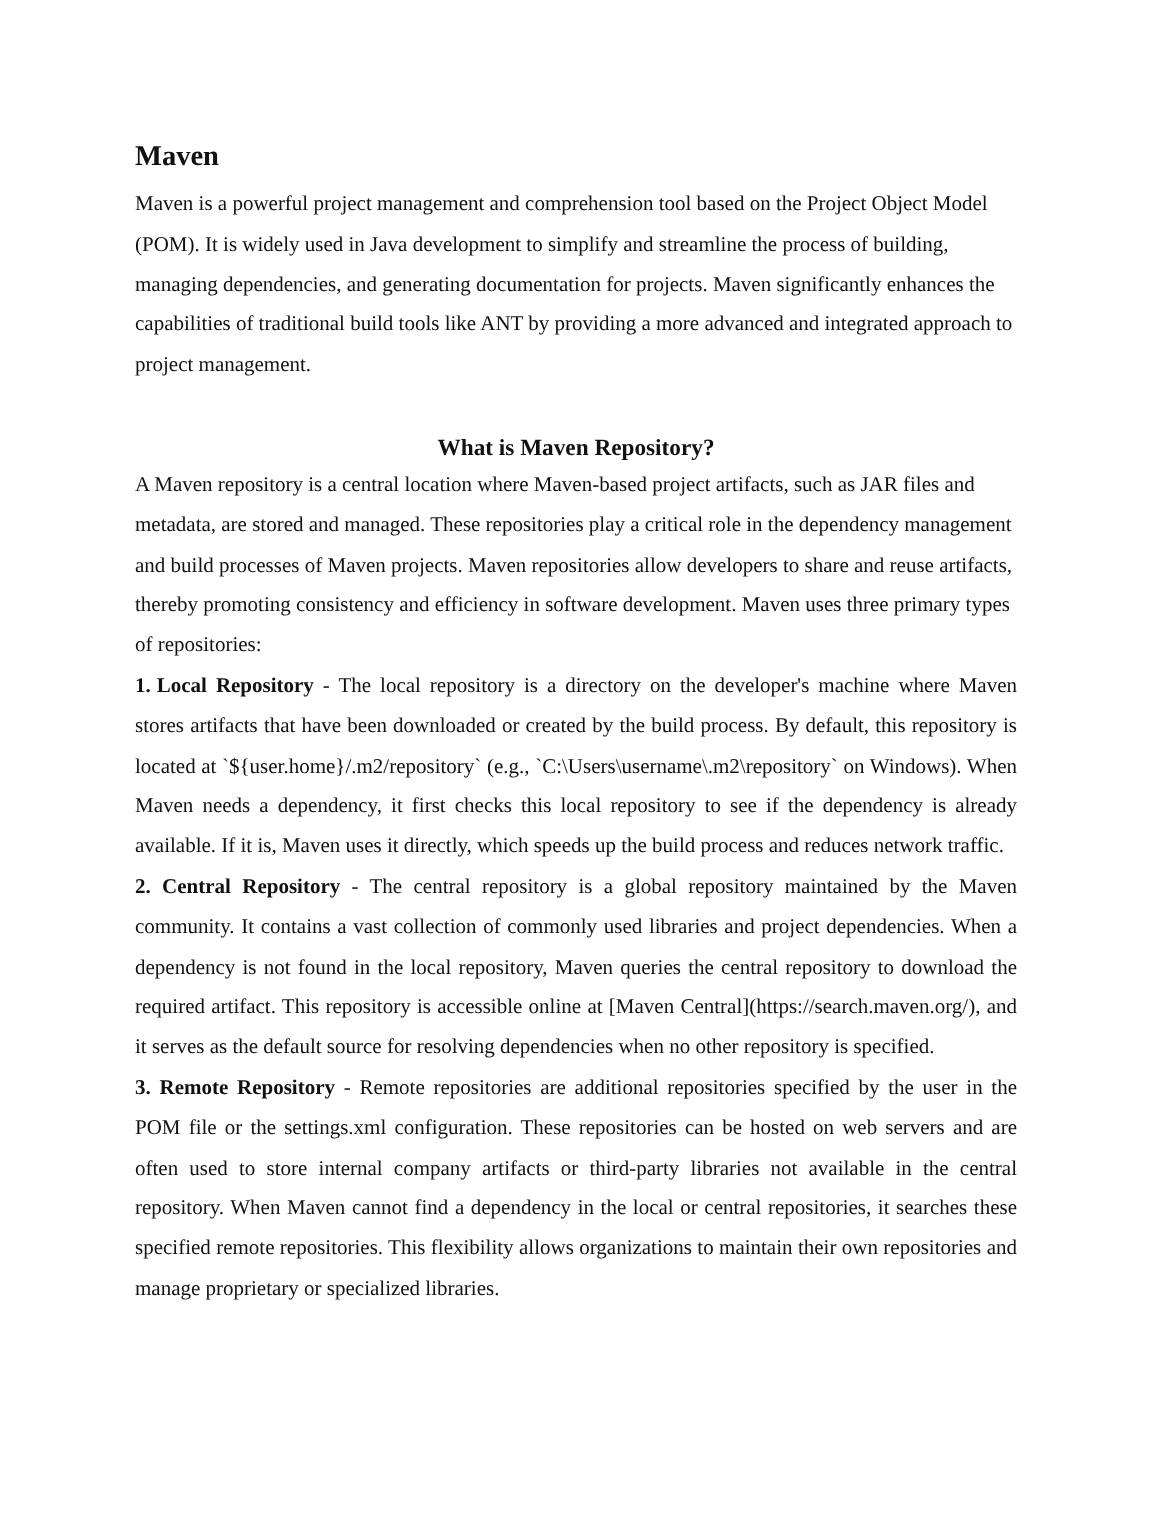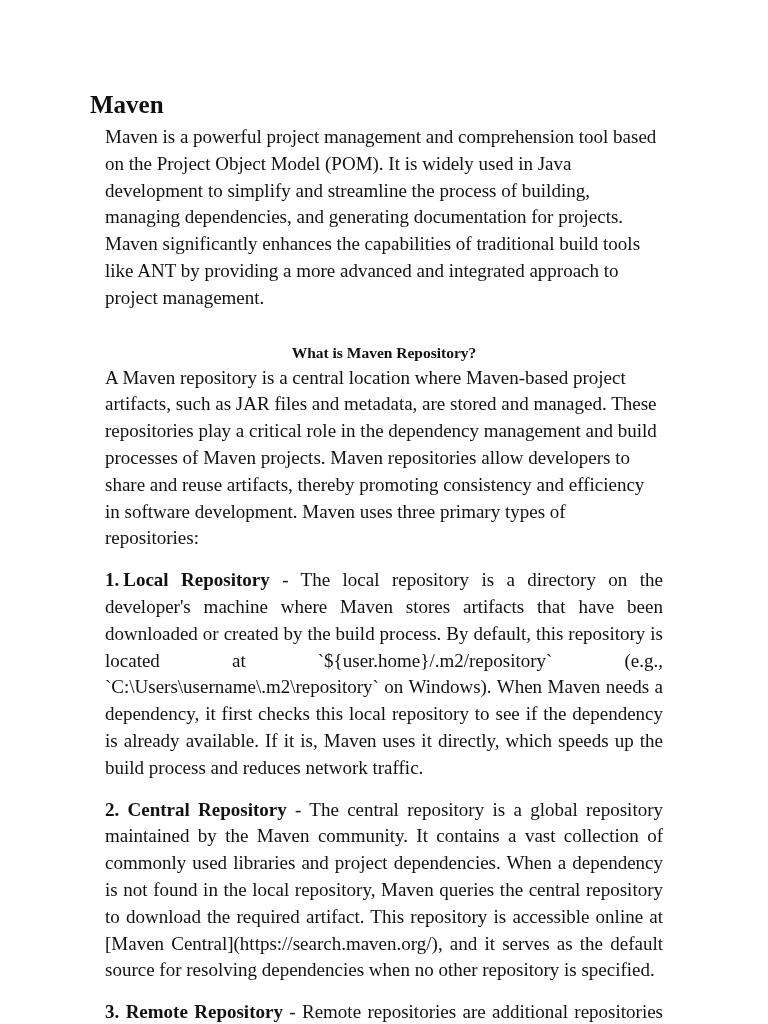--- a/index.html
+++ b/index.html
@@ -15,29 +15,29 @@
       font-family: "Liberation Serif", serif;
       color: #111111;
     }
     .page {
       position: absolute;
       left: 90px;
       top: 93px;
       width: 588px;
     }
     .title {
-      font-size: 25px;
+      font-size: 19px;
       font-weight: bold;
       margin: 0;
       line-height: 24px;
       height: 24px;
     }
     p {
-      margin: 15px;
-      font-size: 19px;
+      margin: 0;
+      font-size: 14px;
       line-height: 26.8px;
     }
     .intro {
       margin-top: 7px;
     }
     .h2 {
       font-size: 15.5px;
       font-weight: bold;
       margin: 0;
       margin-top: 29px;

